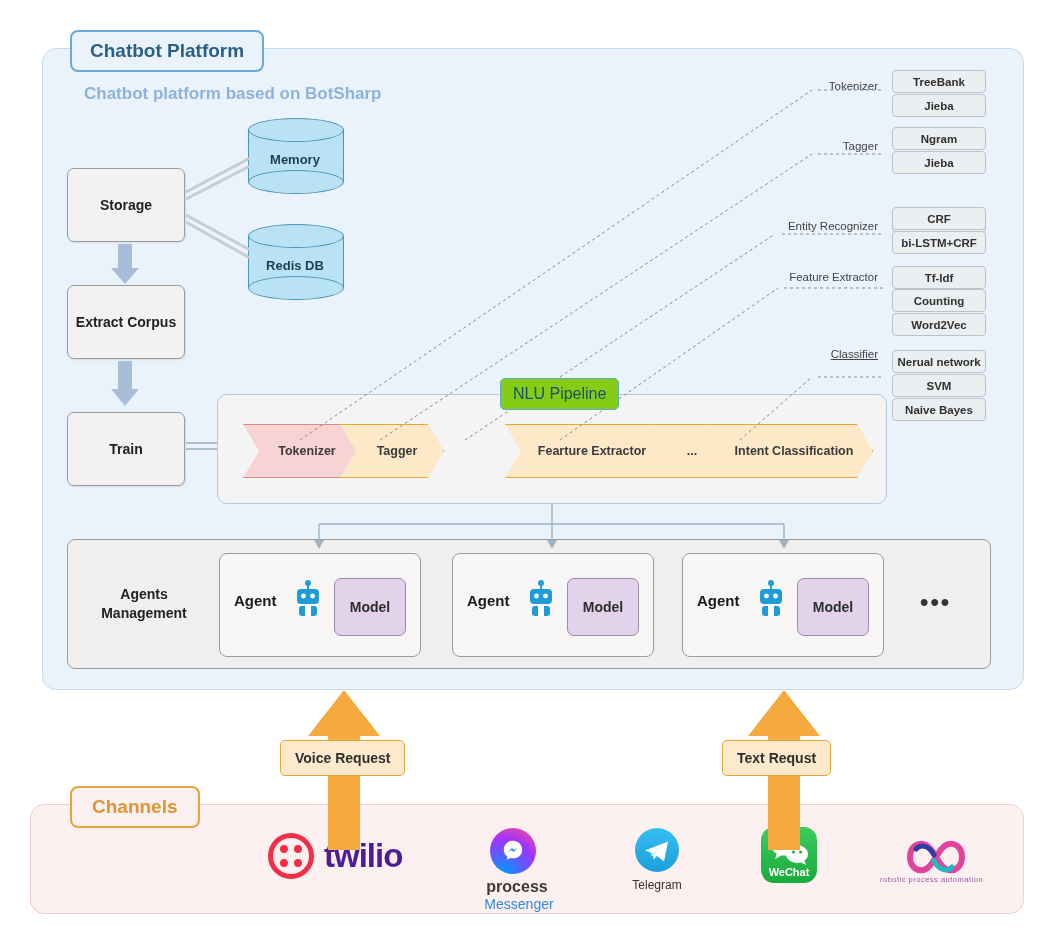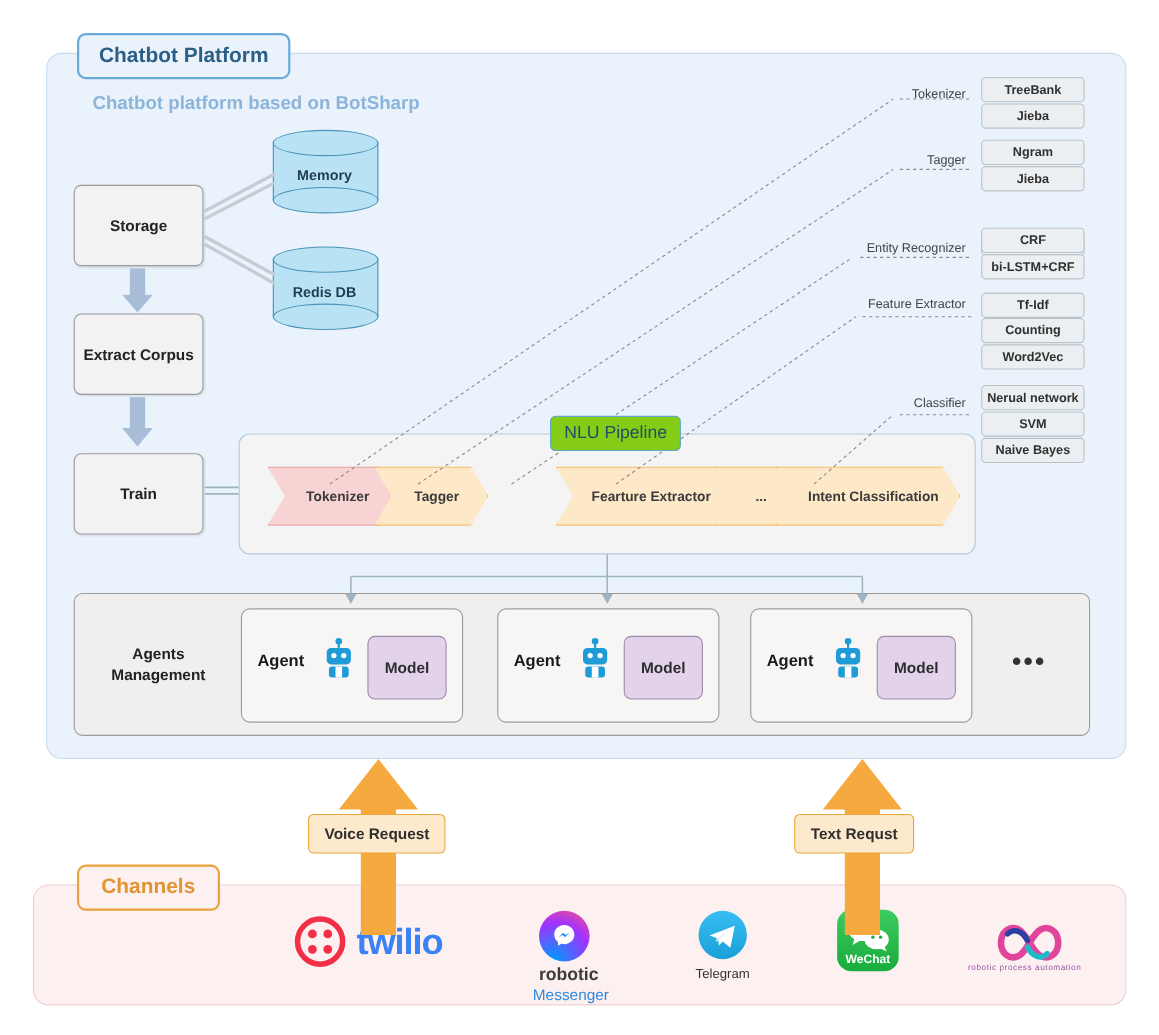--- a/index.html
+++ b/index.html
@@ -229,21 +229,21 @@
     border: 5px solid #f22f46;
     box-sizing: border-box;
     position: relative;
   }
   .twilio-dot {
     position: absolute; width: 8px; height: 8px; border-radius: 50%;
     background: #f22f46;
   }
   .twilio-word {
     margin-left: 10px;
-    font-size: 33px; font-weight: bold; color: #3b82f6;
+    font-size: 33px; font-weight: bold; color: #4c1d95;
     letter-spacing: -1px;
   }
   #messenger-logo {
     left: 490px; top: 828px;
     width: 46px; height: 46px;
     border-radius: 50%;
     background: radial-gradient(circle at 30% 95%, #0099ff 0%, #a033ff 60%, #ff5280 100%);
   }
   #messenger-bolt {
     position: absolute; left: 12px; top: 11px;
@@ -374,21 +374,21 @@
 
   <div class="grp-label" style="left:672px; top:220px; width:206px;">Entity Recognizer</div>
   <div class="chip" style="top:207px;">CRF</div>
   <div class="chip" style="top:231px;">bi-LSTM+CRF</div>
 
   <div class="grp-label" style="left:672px; top:271px; width:206px;">Feature Extractor</div>
   <div class="chip" style="top:266px;">Tf-Idf</div>
   <div class="chip" style="top:289px;">Counting</div>
   <div class="chip" style="top:313px;text-align:right;">Word2Vec</div>
 
-  <div class="grp-label" style="left:700px; top:361px; width:178px;">Classifier</div>
+  <div class="grp-label" style="left:700px; top:348px; width:178px;text-decoration:underline;">Classifier</div>
   <div class="chip" style="top:350px;">Nerual network</div>
   <div class="chip" style="top:374px;">SVM</div>
   <div class="chip" style="top:398px;">Naive Bayes</div>
 
   <div class="abs" id="agents-panel"></div>
   <div class="abs" id="agents-label">
     <div>Agents</div>
     <div>Management</div>
   </div>
 
@@ -461,21 +461,21 @@
 
   <div class="abs" id="messenger-logo">
     <div id="messenger-bolt">
       <svg viewBox="0 0 24 24" width="22" height="22">
         <path d="M12 2C6.4 2 2 6.2 2 11.6c0 3 1.4 5.7 3.7 7.4v3.6l3.4-1.9c.9.3 1.9.4 2.9.4 5.6 0 10-4.2 10-9.5S17.6 2 12 2z" fill="#ffffff"></path>
         <path d="M6.6 14.3l4.3-4.6 2.2 2.3 3.9-2.3-4.3 4.6-2.2-2.3z" fill="#1f8bf5"></path>
       </svg>
     </div>
   </div>
   <div class="ch-caption" id="fb-caption">
-    <span style="font-size:16px;font-weight:bold;color:#3b3b3b;">robotic</span>
+    <span style="font-size:16px;font-weight:bold;color:#3b3b3b;">process</span>
     <span style="font-size:14px;color:#2f8ae0;margin-left:4px;">Messenger</span>
   </div>
 
   <div class="abs" id="telegram-logo">
     <svg viewBox="0 0 44 44" width="44" height="44">
       <path d="M10 22.5l23-9-4 20-7-5.5-3.5 3.5-.5-6z" fill="#ffffff"></path>
       <path d="M18 25l11-8.5-13 12 .5-6z" fill="#d5eefb"></path>
     </svg>
   </div>
   <div class="ch-caption" id="telegram-caption">Telegram</div>

